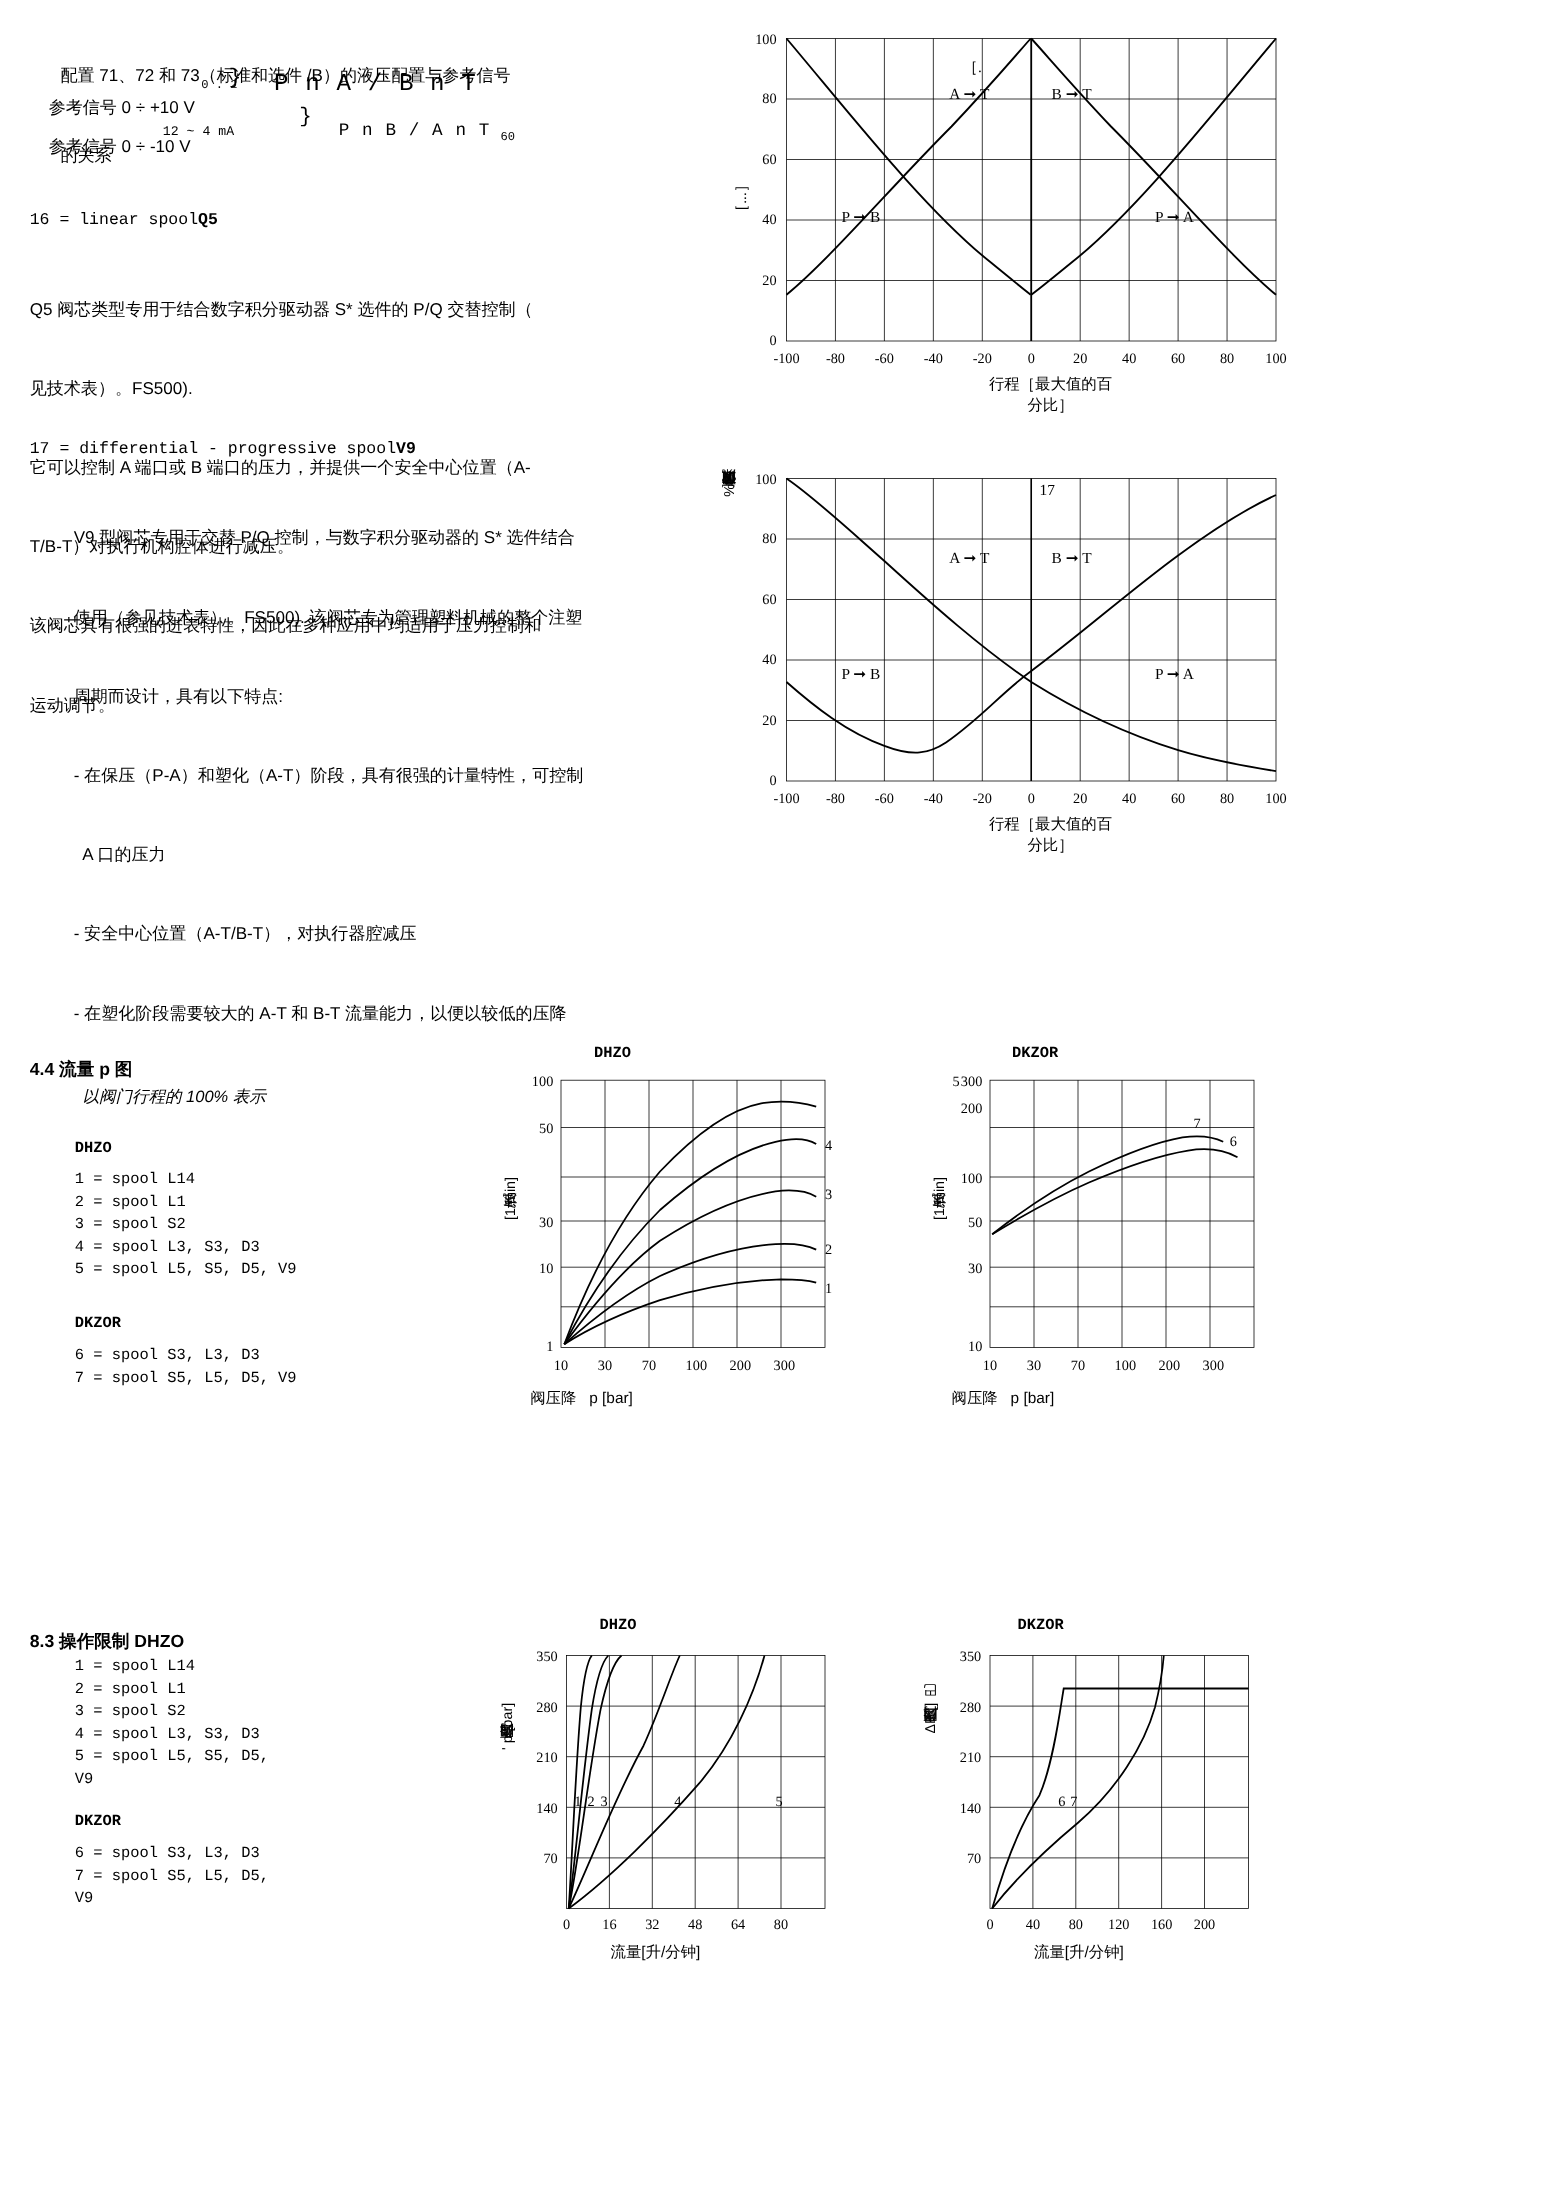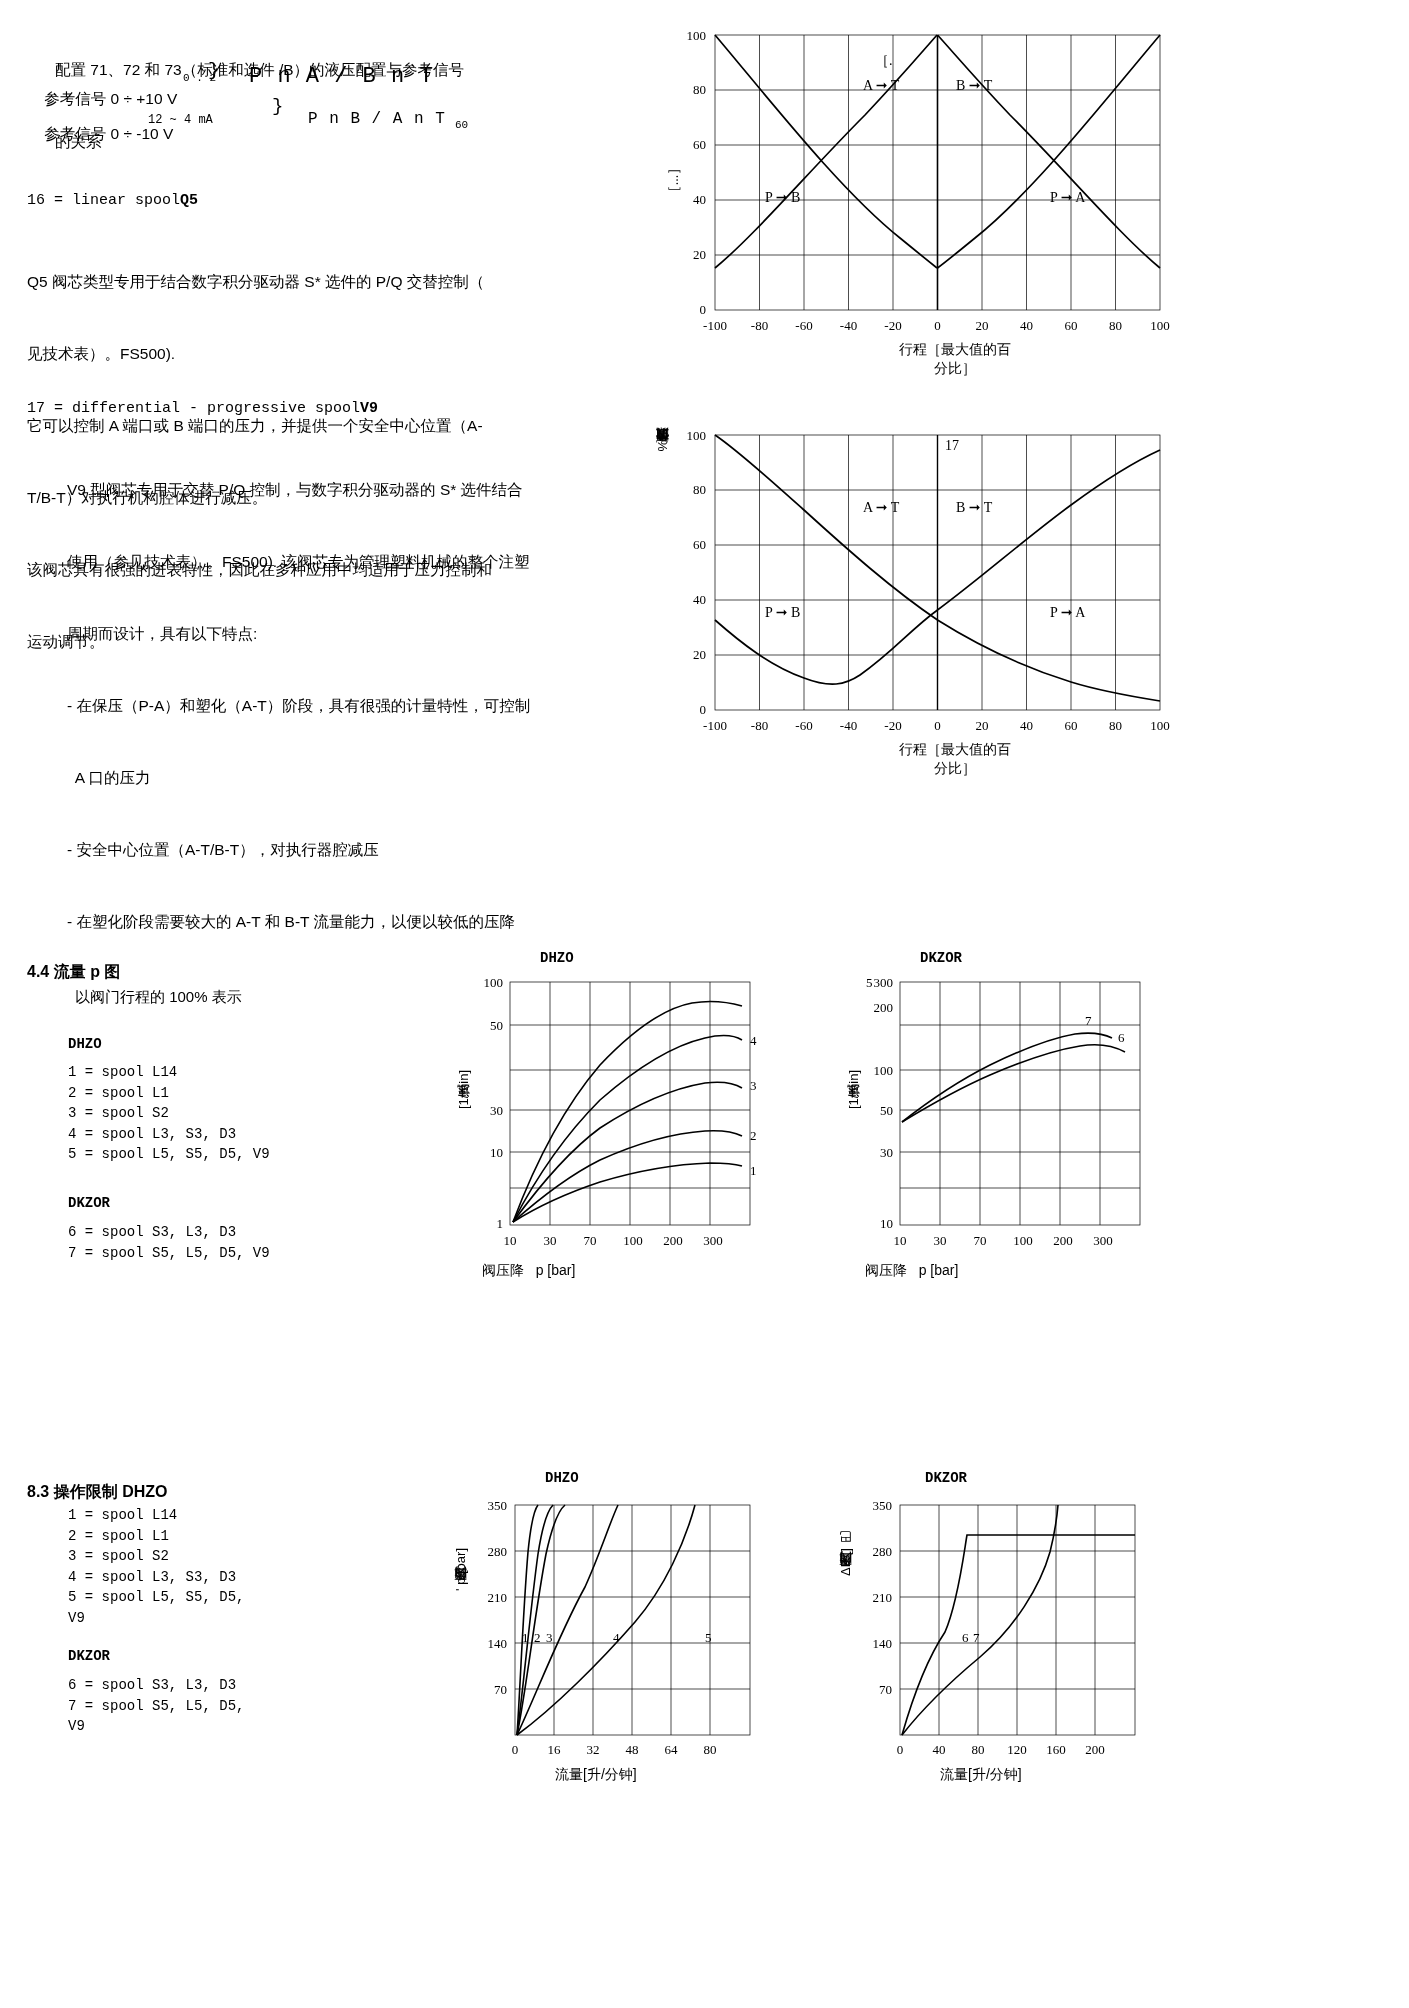--- a/index.html
+++ b/index.html
@@ -180,21 +180,21 @@
       </g>
     </svg>
     <div class="abs cn" style="left:-6px;top:20px;font-size:13px;"><span class="vert">调节流量［最大值的%］</span></div>
     <div class="abs cap cn" style="left:185px;top:320px;width:220px;">行程［最大值的百<br>分比］</div>
   </div>
 
   <div class="abs cn b" style="left:27px;top:962px;font-size:16px;">
     <span>4.4</span>
     <span>流量   p 图</span>
   </div>
-  <div class="abs cn" style="left:75px;top:988px;font-size:15px;">以阀门行程的 100% 表示</div>
+  <div class="abs cn" style="left:75px;top:988px;font-size:15px;font-style:italic;">以阀门行程的 100% 表示</div>
 
   <div class="abs mono b" style="left:68px;top:1036px;font-size:14px;">DHZO</div>
   <div class="abs mono" style="left:68px;top:1062px;font-size:14px;line-height:20.5px;">
     <div>1 = spool L14</div>
     <div>2 = spool L1</div>
     <div>3 = spool S2</div>
     <div>4 = spool L3, S3, D3</div>
     <div>5 = spool L5, S5, D5, V9</div>
   </div>
 

